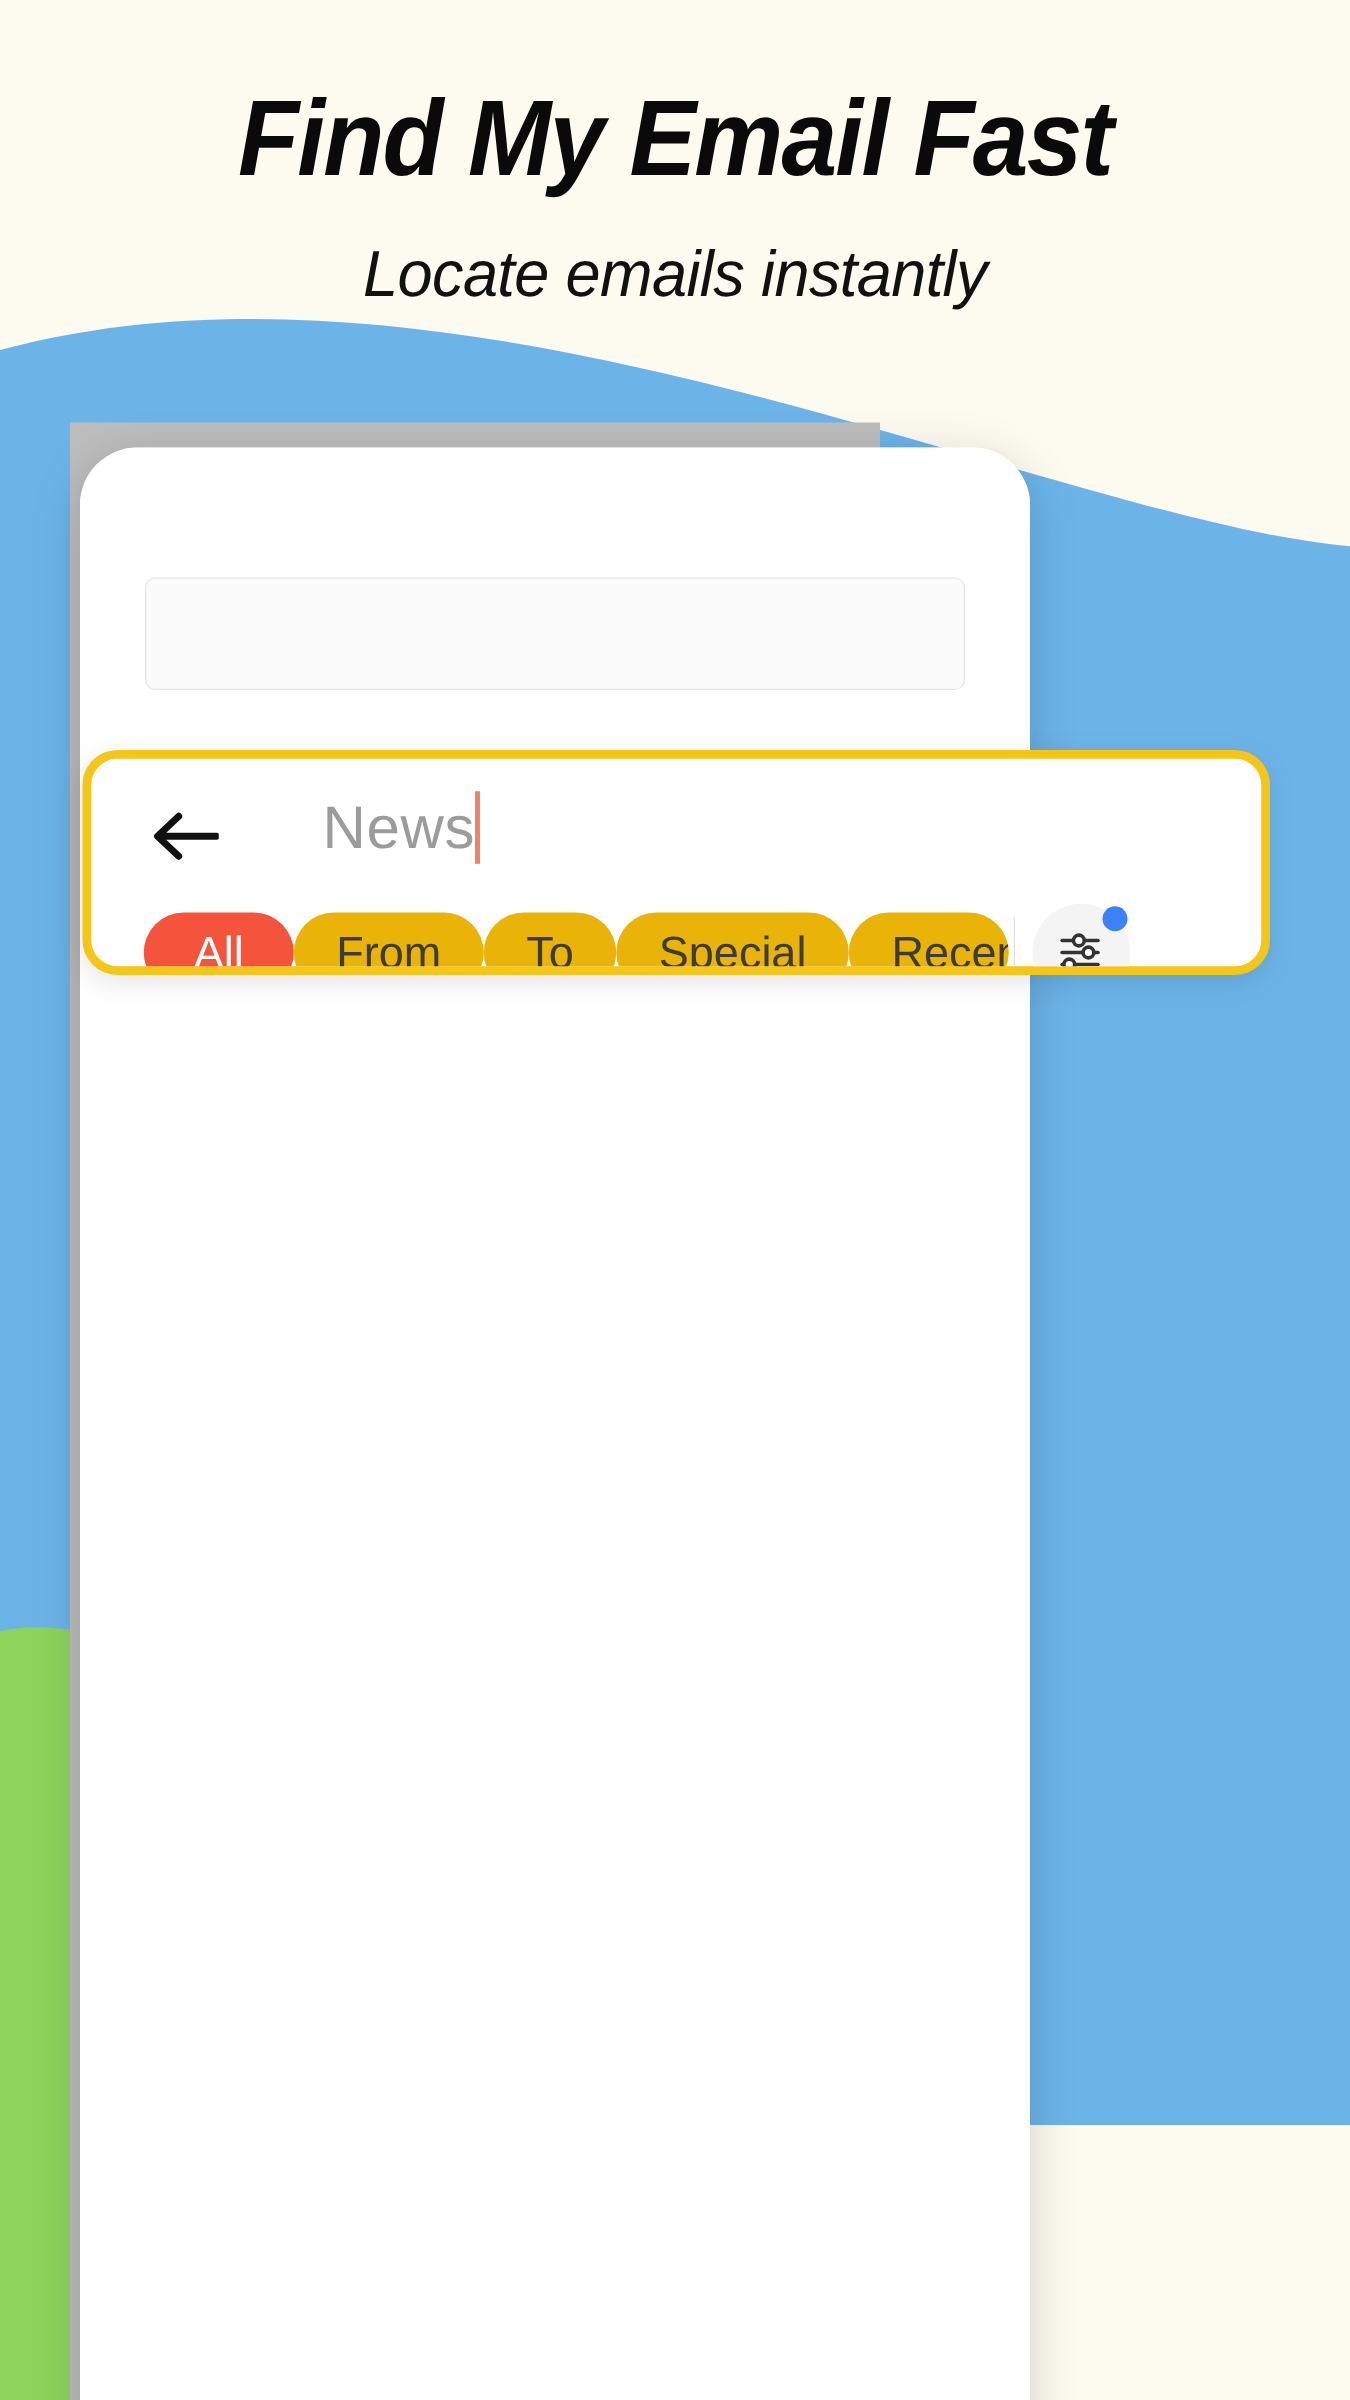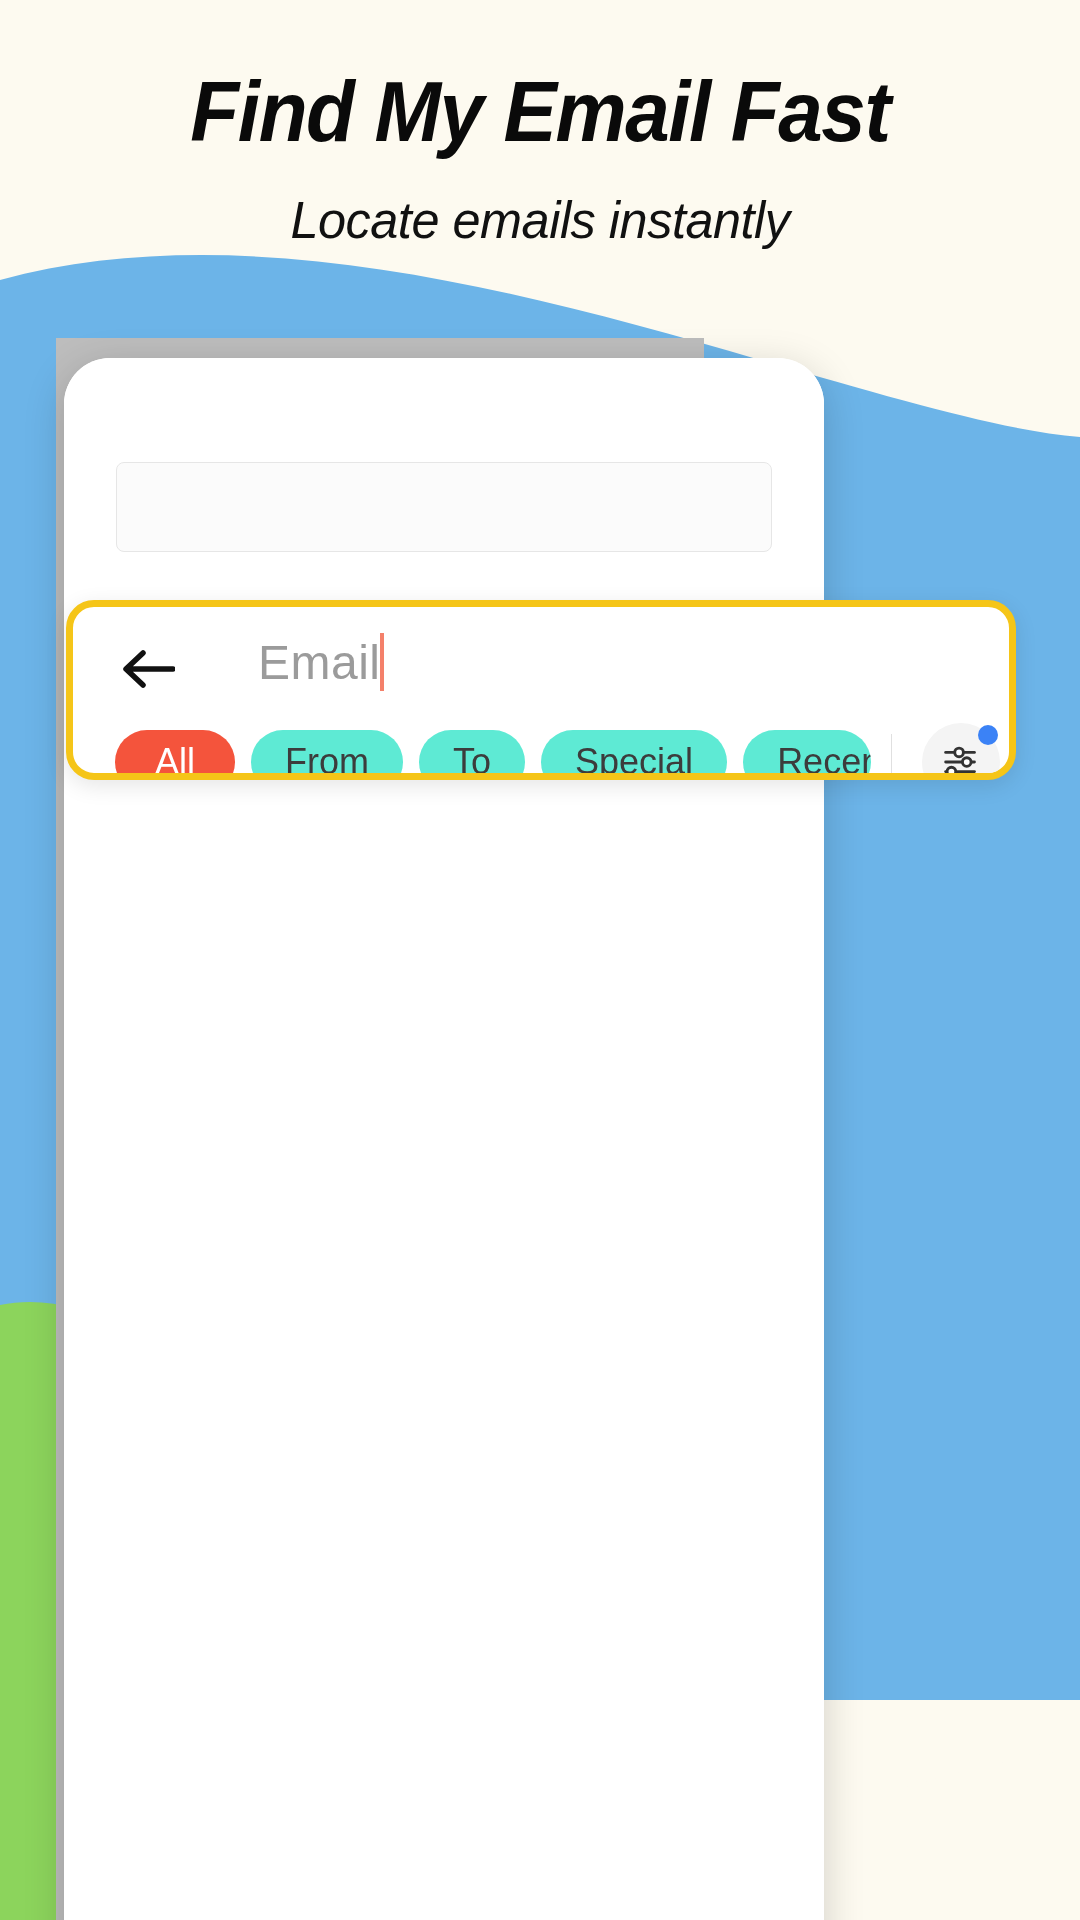--- a/index.html
+++ b/index.html
@@ -105,27 +105,27 @@
   .back-arrow { position:absolute; left:48px; top:42px; width:54px; height:40px; }
   .search-text {
     position:absolute; left:185px; top:28px;
     font-size:48px; color:#9b9b9b; letter-spacing:0.5px;
   }
   .caret {
     position:absolute; left:307px; top:26px;
     width:4px; height:58px; background:#F4806A;
   }
 
-  .chips { position:absolute; left:42px; top:116px; display:flex; align-items:center; gap:16px; }
+  .chips { position:absolute; left:42px; top:116px; display:flex; align-items:center; }
   .chip {
     height:64px; border-radius:34px;
     display:flex; align-items:center; justify-content:center;
     padding:0 34px;
     font-size:36px; color:#3c3c3c;
-    background:#5eead4;
+    background:#eab308;
     white-space:nowrap;
   }
   .chip.active { background:#F4543C; color:#ffffff; padding:0 40px; }
   .chip-clip { max-width:128px; overflow:hidden; justify-content:flex-start; }
   .chip-sep { width:1px; height:56px; background:#e0e0e0; margin:0 14px 0 4px; }
   .tune-btn {
     position:relative;
     width:78px; height:78px; border-radius:50%;
     background:#F4F4F4;
     display:flex; align-items:center; justify-content:center;
@@ -280,21 +280,21 @@
       </div>
     </div>
   </div>
 
 <div class="search-card">
  <div class="sc-inner">
   <svg class="back-arrow" viewBox="0 0 54 40">
     <path d="M52 20 H6 M22 4 L5 20 L22 36" fill="none" stroke="#111" stroke-width="5.5" stroke-linecap="round" stroke-linejoin="round"></path>
   </svg>
 
-  <div class="search-text" title="Search mail">Email</div>
+  <div class="search-text" title="Search mail">News</div>
   <div class="caret"></div>
 
   <div class="chips" id="chips">
         <div class="chip active">
           <span>All</span>
         </div>
         <div class="chip">
           <span>From</span>
         </div>
         <div class="chip">

